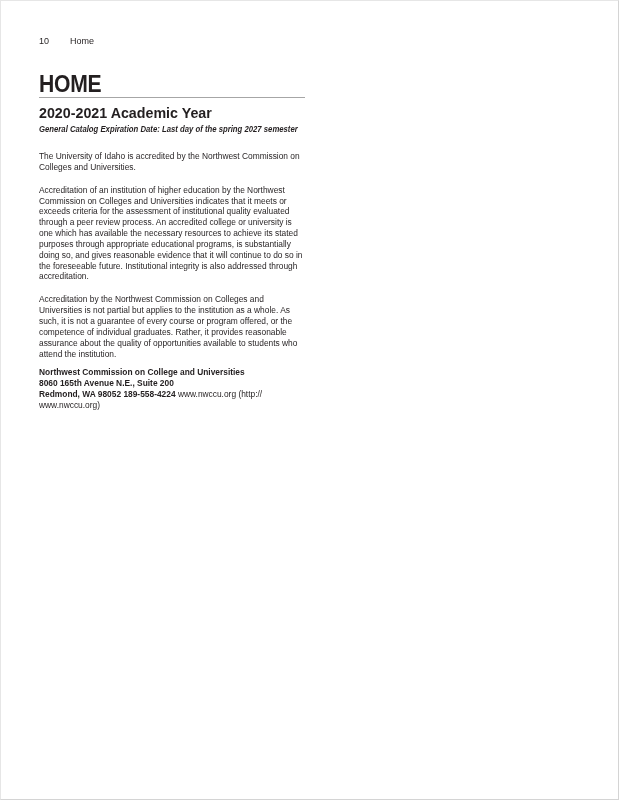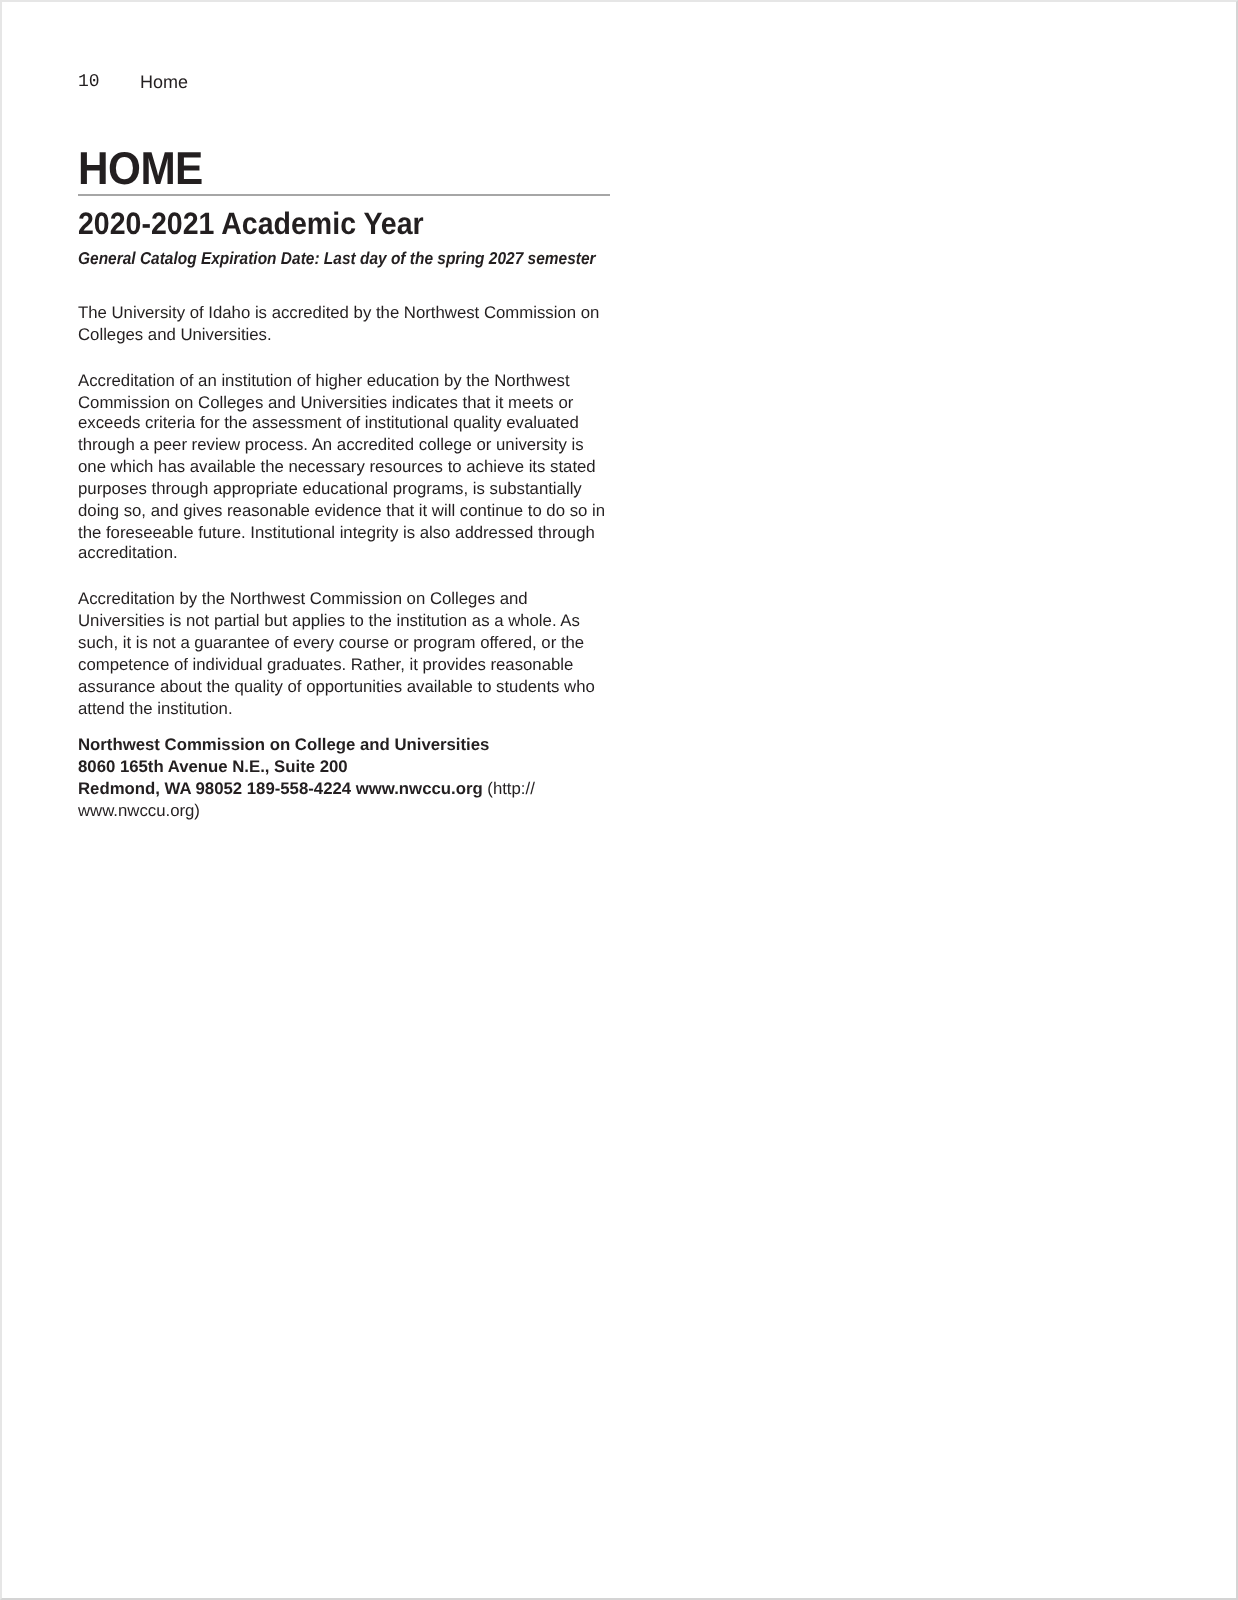--- a/index.html
+++ b/index.html
@@ -9,21 +9,21 @@
     }
     .page {
       position: absolute; left: 0; top: 0; width: 617px; height: 798px;
       border: 1px solid #d4d4d4; border-top-color: #e6e6e6; border-left-color: #e6e6e6;
       background: #ffffff;
     }
     .running-head {
       position: absolute; top: 35px; left: 38px; font-size: 9px; color: #231f20;
       display: flex;
     }
-    .running-head .pnum { width: 31px; font-family: Liberation Mono, monospace; }
+    .running-head .pnum { width: 31px; }
     .content {
       position: absolute; left: 38px; top: 70px; width: 266px;
     }
     h1.page-title {
       margin: 0; font-size: 23px; font-weight: bold; letter-spacing: -0.3px;
       line-height: 26px; color: #231f20;
       font-family: "Liberation Sans", sans-serif;
       transform: scaleX(0.92); transform-origin: left;
     }
     .rule { height: 1px; background: #a6a6a6; margin-top: 0px; width: 266px; }
@@ -36,21 +36,21 @@
       white-space: nowrap; transform: scaleX(0.9); transform-origin: left;
     }
     .body-text {
       margin-top: 17px;
     }
     .body-text p {
       margin: 12px 0 8px 0; font-size: 8.4px; line-height: 10.85px; color: #231f20;
     }
     .contact { font-size: 8.4px; line-height: 10.85px; margin-top: 0; }
     .contact b { font-weight: bold; }
-    .link { color: #231f20; text-decoration: none; font-weight: bold; }
+    .link { color: #231f20; text-decoration: none; }
   </style>
 </head>
 <body>
 
 <div class="page">
   <div class="running-head">
     <span class="pnum">10</span>
     <span>Home</span>
   </div>
 

